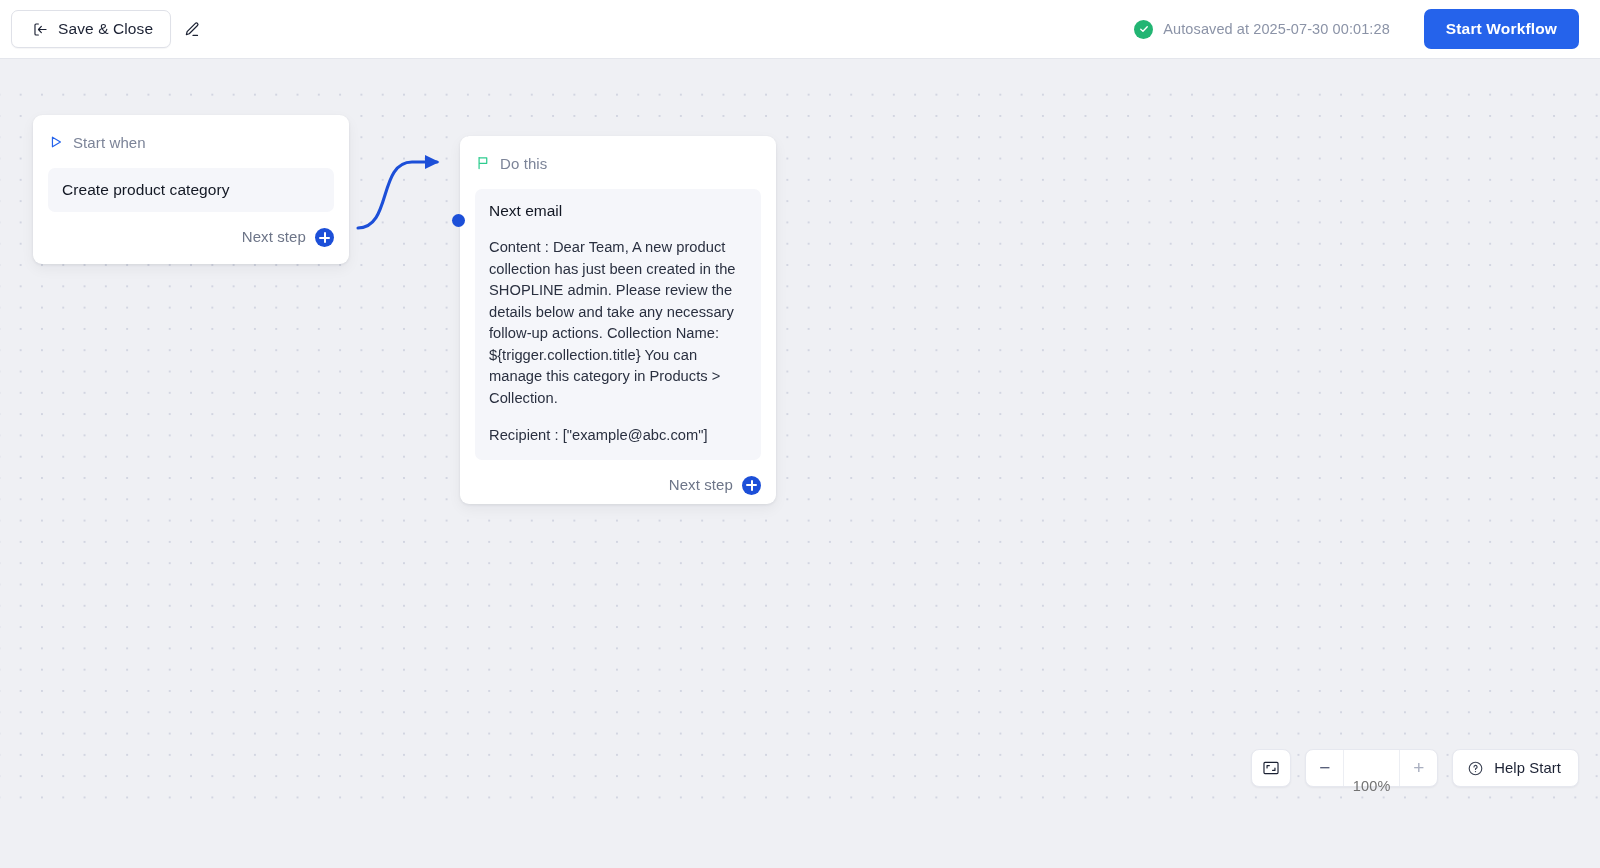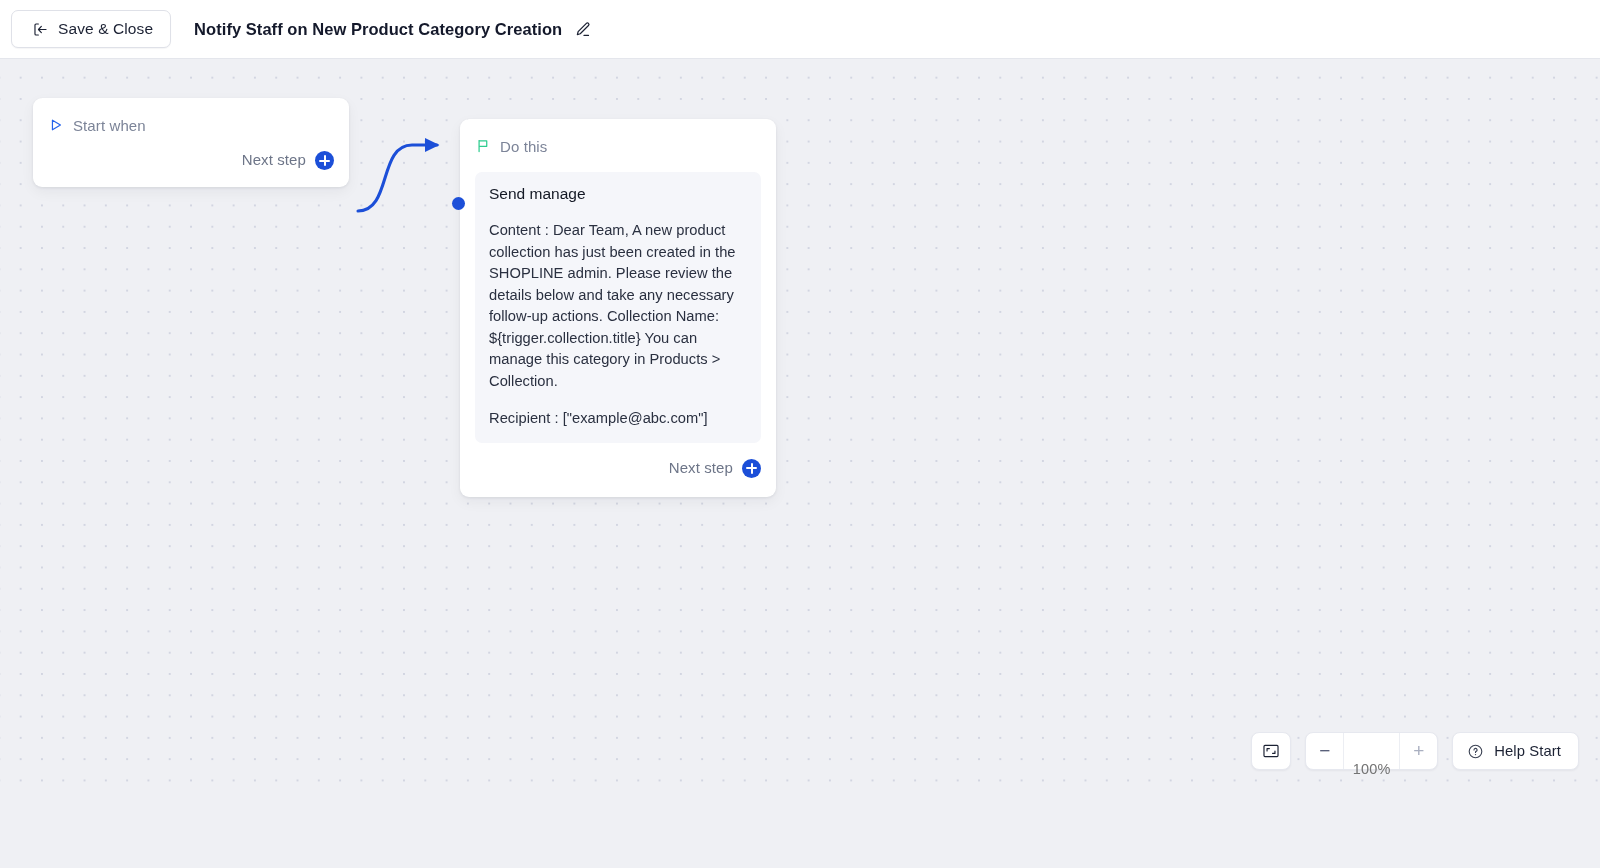--- a/index.html
+++ b/index.html
@@ -55,21 +55,21 @@
     height: 40px; padding: 0 22px;
     background: #2563eb; border: none; border-radius: 7px;
     color: #fff; font-size: 15.5px; font-weight: bold;
     font-family: "Liberation Sans", sans-serif;
     cursor: pointer; letter-spacing: .15px;
     display: flex; align-items: center;
   }
 
   
   .canvas {
-    position: absolute; top: 59px; left: 0;
+    position: absolute; top: 76px; left: 0;
     width: 1600px; height: 732px;
     background-color: #eff0f4;
     background-image: radial-gradient(circle, #d2d5e1 1.35px, transparent 1.5px);
     background-size: 21.3px 21.3px;
     background-position: 10px 8px;
     overflow: hidden;
     border-radius: 10px;
   }
 
   .node-card {
@@ -101,21 +101,21 @@
     width: 19px; height: 19px; border-radius: 50%;
     background: #1c4fd8; position: relative; cursor: pointer; flex: none;
   }
   .plus-btn::before, .plus-btn::after {
     content: ""; position: absolute; background: #fff; border-radius: 1px;
   }
   .plus-btn::before { left: 4px; right: 4px; top: 8.6px; height: 2px; }
   .plus-btn::after { top: 4px; bottom: 4px; left: 8.6px; width: 2px; }
 
   
-  #card-action { left: 460px; top: 60px; width: 316px; padding: 17px 15px 16px 15px; }
+  #card-action { left: 460px; top: 60px; width: 316px; padding: 17px 15px 6px 15px; }
   .action-block-title { font-size: 15.5px; color: #131824; margin-bottom: 17px; }
   .action-line {
     font-size: 14.7px; color: #2a3040; line-height: 21.5px;
     letter-spacing: .02px; margin-bottom: 16px;
   }
   .action-line:last-child { margin-bottom: 0; }
 
   
   .anchor-dot {
     position: absolute; width: 13px; height: 13px; border-radius: 50%;
@@ -162,29 +162,39 @@
     <span style="display:flex;">
       <svg width="17" height="17" viewBox="0 0 20 20" fill="none">
         <path d="M7.5 3.5H4.7A1.2 1.2 0 0 0 3.5 4.7v10.6a1.2 1.2 0 0 0 1.2 1.2h2.8" stroke="#1b2133" stroke-width="1.35" stroke-linecap="round" stroke-linejoin="round"></path>
         <path d="M16.5 10H8.2" stroke="#1b2133" stroke-width="1.35" stroke-linecap="round"></path>
         <path d="M11 6.3 7.6 10l3.4 3.7" stroke="#1b2133" stroke-width="1.35" stroke-linecap="round" stroke-linejoin="round"></path>
       </svg>
     </span>
     <span class="label">Save &amp; Close</span>
   </div>
 
-  <div class="wf-title">Notify Staff on New Product Category Creation</div>
 
   <div class="edit-pencil">
     <svg width="19" height="19" viewBox="0 0 20 20" fill="none">
       <path d="M14.1 3.6a1.55 1.55 0 0 1 2.2 2.2L7.6 14.5l-3 .8.8-3 8.7-8.7Z" stroke="#1b2133" stroke-width="1.3" stroke-linejoin="round"></path>
       <path d="M11.6 16.3h4.7" stroke="#1b2133" stroke-width="1.3" stroke-linecap="round"></path>
     </svg>
   </div>
 
+  <div class="topbar-right">
+    <div class="autosaved">
+      <span class="check-badge">
+        <svg width="12" height="12" viewBox="0 0 14 14" fill="none">
+          <path d="M3.2 7.2 5.8 9.7l5-5.4" stroke="#ffffff" stroke-width="1.6" stroke-linecap="round" stroke-linejoin="round"></path>
+        </svg>
+      </span>
+      <span class="txt">Autosaved at 2025-07-30 00:01:28</span>
+    </div>
+    <button class="start-wf-btn">Start Workflow</button>
+  </div>
 </div>
 
 <div class="canvas">
 
   <svg class="connector">
     <defs>
       <marker id="arrow" viewBox="0 0 10 10" refX="7.5" refY="5" markerWidth="5.2" markerHeight="5.2" orient="auto-start-reverse">
         <path d="M 0 0.6 L 9 5 L 0 9.4 z" fill="#1c4fd8"></path>
       </marker>
     </defs>
@@ -194,20 +204,23 @@
   <div class="node-card" id="card-trigger">
     <div class="card-head">
       <span style="display:flex;">
         <svg width="16" height="16" viewBox="0 0 18 18" fill="none">
           <path d="M5 3.6 14 9l-9 5.4V3.6Z" stroke="#2563eb" stroke-width="1.35" stroke-linejoin="round"></path>
         </svg>
       </span>
       <span class="head-label">Start when</span>
     </div>
 
+    <div class="inner-box">
+      <div class="trigger-name">Create product category</div>
+    </div>
 
     <div class="next-step-row">
       <span class="next-step-label">Next step</span>
       <span class="plus-btn"></span>
     </div>
   </div>
 
   <div class="node-card" id="card-action">
     <span class="anchor-dot"></span>
 
@@ -215,21 +228,21 @@
       <span style="display:flex;">
         <svg width="16" height="16" viewBox="0 0 18 18" fill="none">
           <path d="M4.6 2.9v12.4" stroke="#2ecc8f" stroke-width="1.4" stroke-linecap="round"></path>
           <path d="M4.6 3.2h8.6v6.1H4.6" stroke="#2ecc8f" stroke-width="1.4" stroke-linejoin="round"></path>
         </svg>
       </span>
       <span class="head-label">Do this</span>
     </div>
 
     <div class="inner-box">
-      <div class="action-block-title">Send manage</div>
+      <div class="action-block-title">Next email</div>
       <div class="action-line">Content : Dear Team, A new product collection has just been created in the SHOPLINE admin. Please review the details below and take any necessary follow-up actions. Collection Name: ${trigger.collection.title} You can manage this category in Products &gt; Collection.</div>
       <div class="action-line">Recipient : ["example@abc.com"]</div>
     </div>
 
     <div class="next-step-row">
       <span class="next-step-label">Next step</span>
       <span class="plus-btn"></span>
     </div>
   </div>
 

